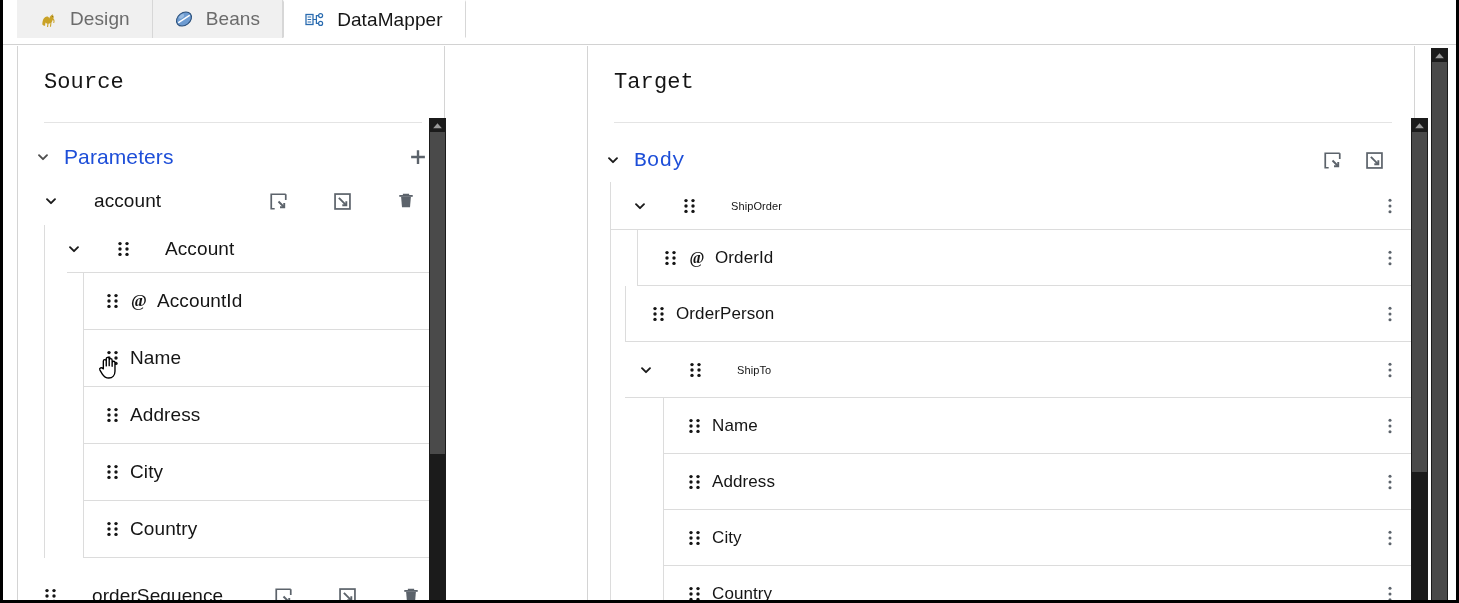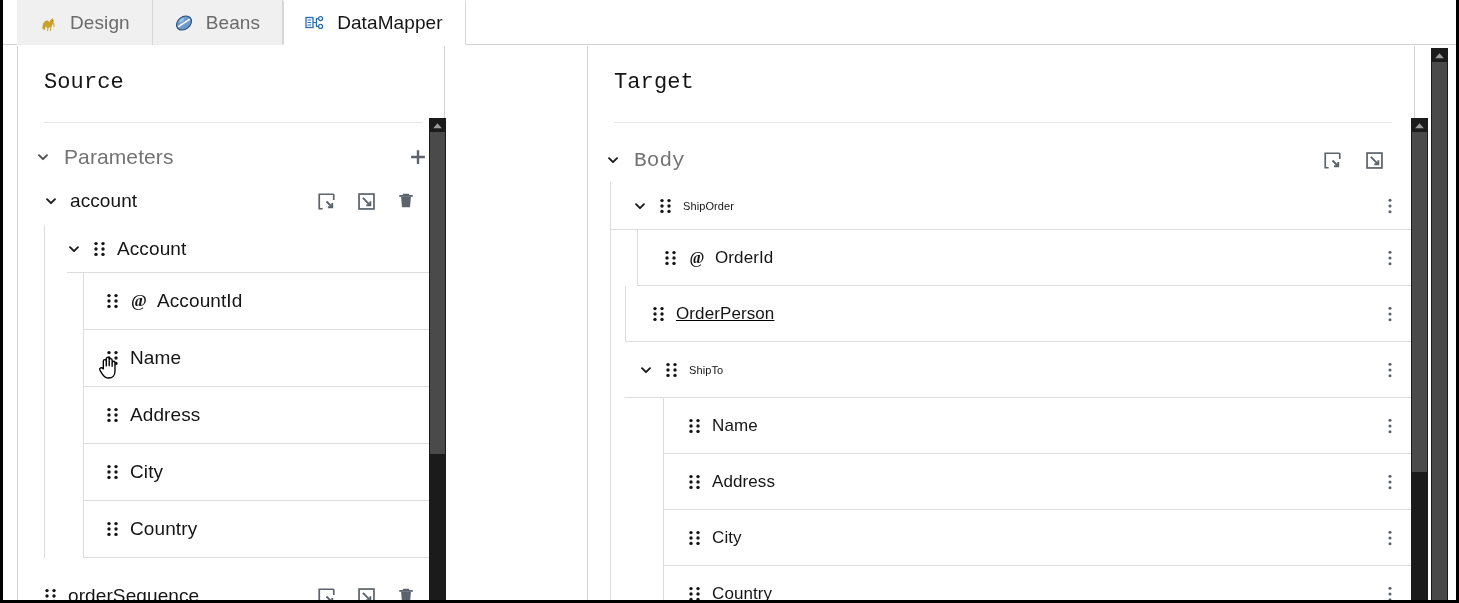--- a/index.html
+++ b/index.html
@@ -24,21 +24,21 @@
   .tabbar {
     position: absolute; left: 0; top: 0;
     width: 1459px; height: 45px;
     background: #ffffff;
     border-bottom: 1px solid #d2d2d2;
     display: flex; align-items: stretch;
   }
   .tab {
     display: flex; align-items: center; gap: 11px;
     padding: 0 22px 0 20px;
-    height: 45px;
+    height: 38px;
     background: #f0f0f0;
     border-right: 1px solid #d7d7d7;
     cursor: pointer;
     user-select: none;
   }
   .tab.first { margin-left: 14px; }
   .tab.active {
     background: #ffffff;
     border-top: 2px solid #ffffff;
     border-bottom: 1px solid #ffffff;
@@ -79,21 +79,21 @@
 
   
   .grouphdr {
     display: flex; align-items: center;
     padding-top: 22px;
     padding-left: 18px;
     padding-right: 14px;
   }
   .grouphdr .caret { margin-right: 14px; }
   .grouphdr .gtitle {
-    font-size: 21px; color: #737373;
+    font-size: 21px; color: #1d4ed8;
     letter-spacing: .1px; white-space: nowrap;
   }
   .grouphdr .spacer { flex: 1 1 auto; }
 
   .caret {
     width: 14px; height: 14px; flex: none;
     display: inline-block; cursor: pointer;
   }
   .caret svg { display: block; }
 
@@ -109,20 +109,21 @@
     display: flex; align-items: center; justify-content: center;
   }
   .iconbtn svg { display: block; }
 
   
   .node-hdr {
     display: flex; align-items: center;
     height: 48px;
     border-bottom: 1px solid #dcdcdc;
     padding-right: 12px;
+    gap: 24px;
   }
   .node-hdr.noline { border-bottom: none; }
   .node-hdr .caret { margin-right: 12px; }
   .node-label {
     font-size: 19px; color: #151515;
     letter-spacing: .1px; white-space: nowrap;
   }
   .node-label.small { font-size: 11px; }
   .node-hdr .spacer { flex: 1 1 auto; }
 
@@ -490,21 +491,21 @@
           <span class="spacer"></span>
           <span class="iconbtn">
             <svg viewBox="0 0 20 20" width="18" height="18">
               <circle cx="10" cy="3.6" r="1.7" fill="#5c636b"></circle>
               <circle cx="10" cy="10" r="1.7" fill="#5c636b"></circle>
               <circle cx="10" cy="16.4" r="1.7" fill="#5c636b"></circle>
             </svg>
           </span>
         </div>
 
-        <div class="field-row" style="height:56px; padding-left:26px; margin-left:-12px;text-decoration:underline;">
+        <div class="field-row" style="height:56px; padding-left:26px; margin-left:-12px;">
           <span class="grip">
             <svg viewBox="0 0 13 16" width="13" height="16">
               <circle cx="3" cy="2.6" r="1.7" fill="#151515"></circle>
                 <circle cx="10" cy="2.6" r="1.7" fill="#151515"></circle>
               <circle cx="3" cy="8" r="1.7" fill="#151515"></circle>
                 <circle cx="10" cy="8" r="1.7" fill="#151515"></circle>
               <circle cx="3" cy="13.4" r="1.7" fill="#151515"></circle>
                 <circle cx="10" cy="13.4" r="1.7" fill="#151515"></circle>
             </svg>
           </span>

